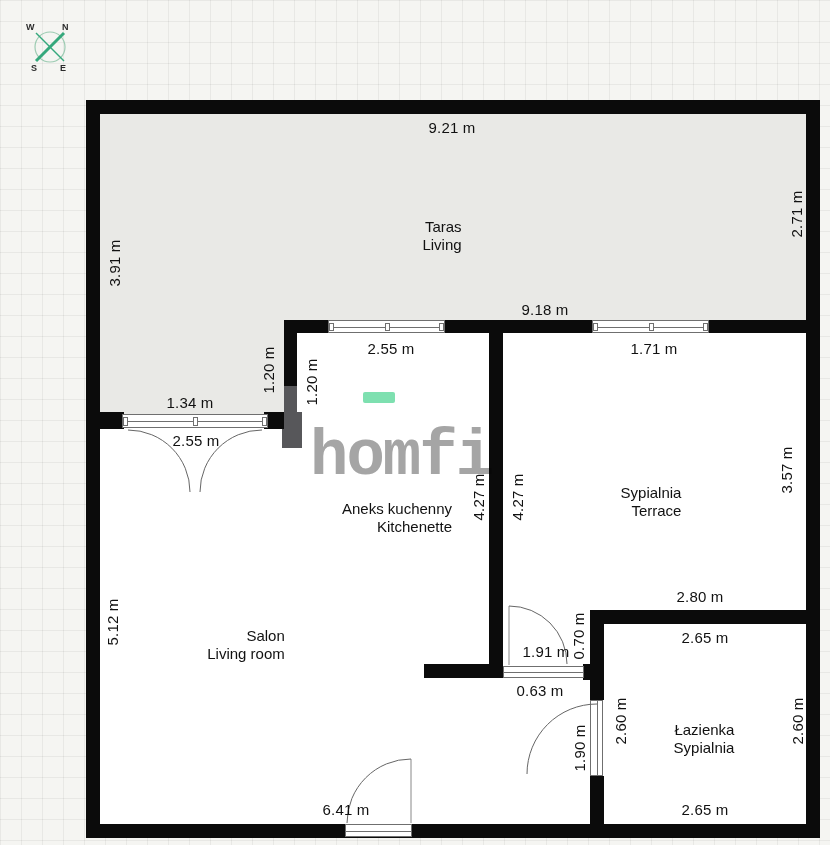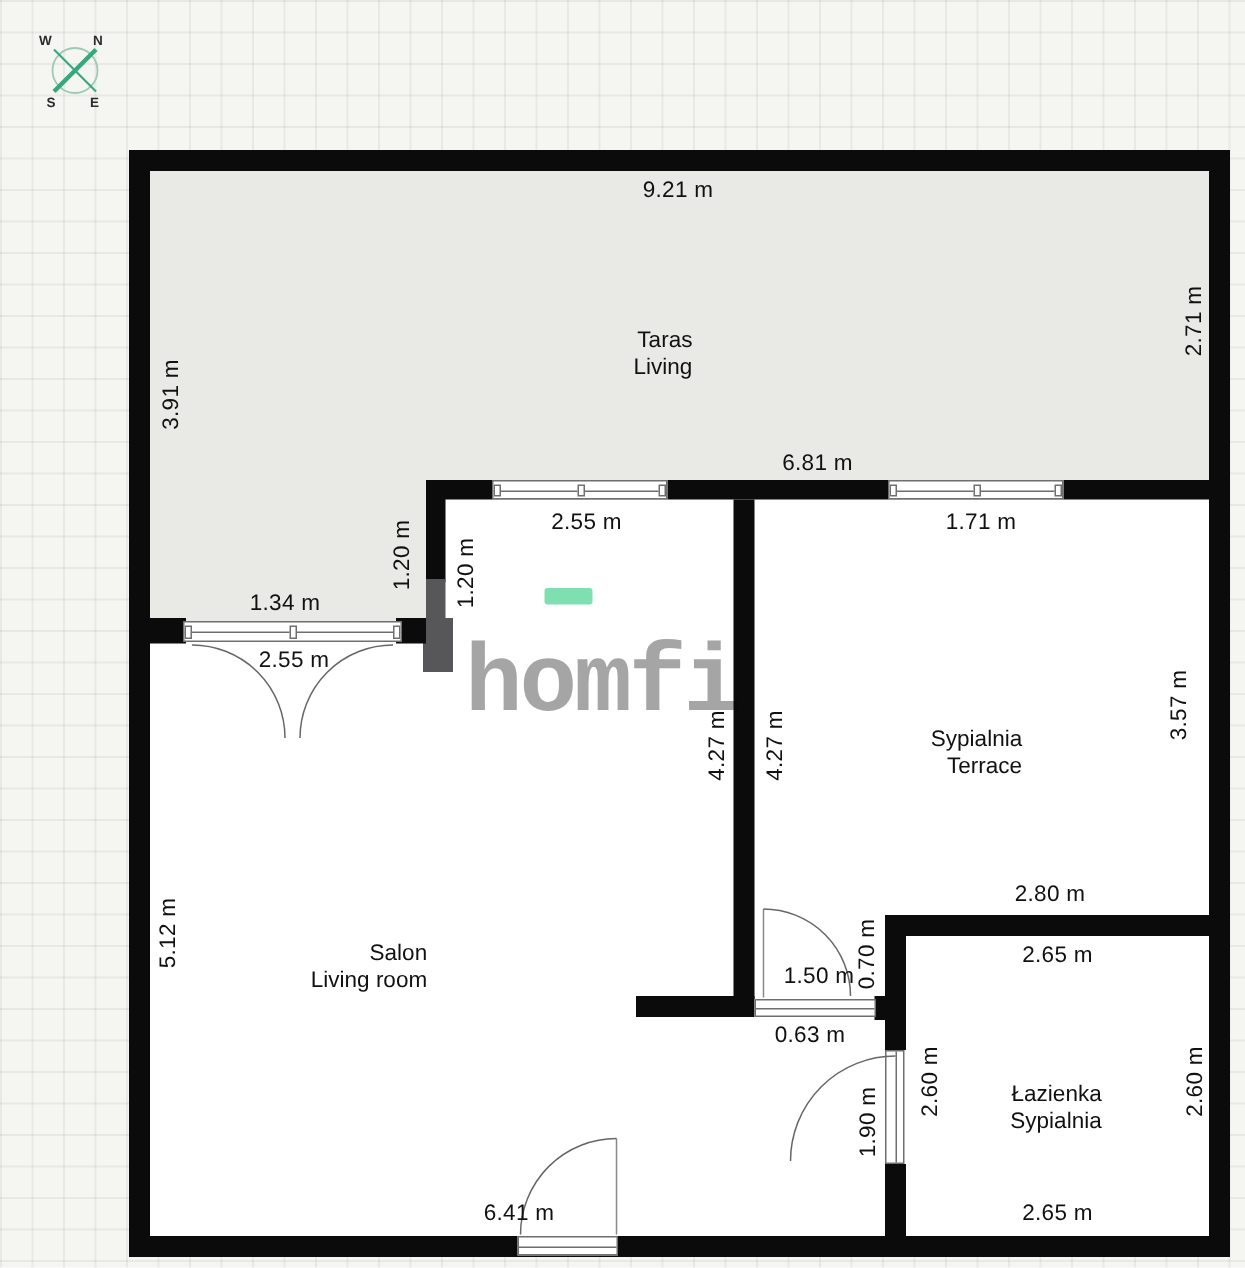--- a/index.html
+++ b/index.html
@@ -116,49 +116,53 @@
     <path d="M509,606 A58,58 0 0 1 567,664" fill="none" stroke="#666" stroke-width="1"></path>
     <path d="M597,704 A70,70 0 0 0 527,774" fill="none" stroke="#666" stroke-width="1"></path>
     <path d="M411,759 L411,823" fill="none" stroke="#888" stroke-width="1"></path>
     <path d="M411,759 A64,64 0 0 0 347,823" fill="none" stroke="#666" stroke-width="1"></path>
   </svg>
 
   <div class="room" style="left:442px;top:214px">
     <div>Taras</div>
     <div>Living</div>
   </div>
+  <div class="room" style="left:397px;top:496px">
+    <div>Aneks kuchenny</div>
+    <div>Kitchenette</div>
+  </div>
   <div class="room" style="left:651px;top:480px">
     <div>Sypialnia</div>
     <div>Terrace</div>
   </div>
   <div class="room" style="left:246px;top:623px">
     <div>Salon</div>
     <div>Living room</div>
   </div>
   <div class="room" style="left:704px;top:717px">
     <div>Łazienka</div>
     <div>Sypialnia</div>
   </div>
 
   <div class="lbl" style="left:452px;top:127px">9.21 m</div>
   <div class="lbl rot" style="left:796px;top:214px">2.71 m</div>
   <div class="lbl rot" style="left:114px;top:263px">3.91 m</div>
-  <div class="lbl" style="left:545px;top:309px">6.81 m</div>
+  <div class="lbl" style="left:545px;top:309px">9.18 m</div>
   <div class="lbl" style="left:391px;top:348px">2.55 m</div>
   <div class="lbl" style="left:654px;top:348px">1.71 m</div>
   <div class="lbl rot" style="left:268px;top:370px">1.20 m</div>
   <div class="lbl rot" style="left:311px;top:382px">1.20 m</div>
   <div class="lbl" style="left:190px;top:402px">1.34 m</div>
   <div class="lbl" style="left:196px;top:440px">2.55 m</div>
   <div class="lbl rot" style="left:478px;top:497px">4.27 m</div>
   <div class="lbl rot" style="left:517px;top:497px">4.27 m</div>
   <div class="lbl rot" style="left:786px;top:470px">3.57 m</div>
   <div class="lbl" style="left:700px;top:596px">2.80 m</div>
   <div class="lbl rot" style="left:112px;top:622px">5.12 m</div>
-  <div class="lbl" style="left:546px;top:651px">1.50 m</div>
+  <div class="lbl" style="left:546px;top:651px">1.91 m</div>
   <div class="lbl rot" style="left:578px;top:636px">0.70 m</div>
   <div class="lbl" style="left:540px;top:690px">0.63 m</div>
   <div class="lbl" style="left:705px;top:637px">2.65 m</div>
   <div class="lbl rot" style="left:620px;top:721px">2.60 m</div>
   <div class="lbl rot" style="left:797px;top:721px">2.60 m</div>
   <div class="lbl rot" style="left:579px;top:748px">1.90 m</div>
   <div class="lbl" style="left:346px;top:809px">6.41 m</div>
   <div class="lbl" style="left:705px;top:809px">2.65 m</div>
 
   <div class="logo">

